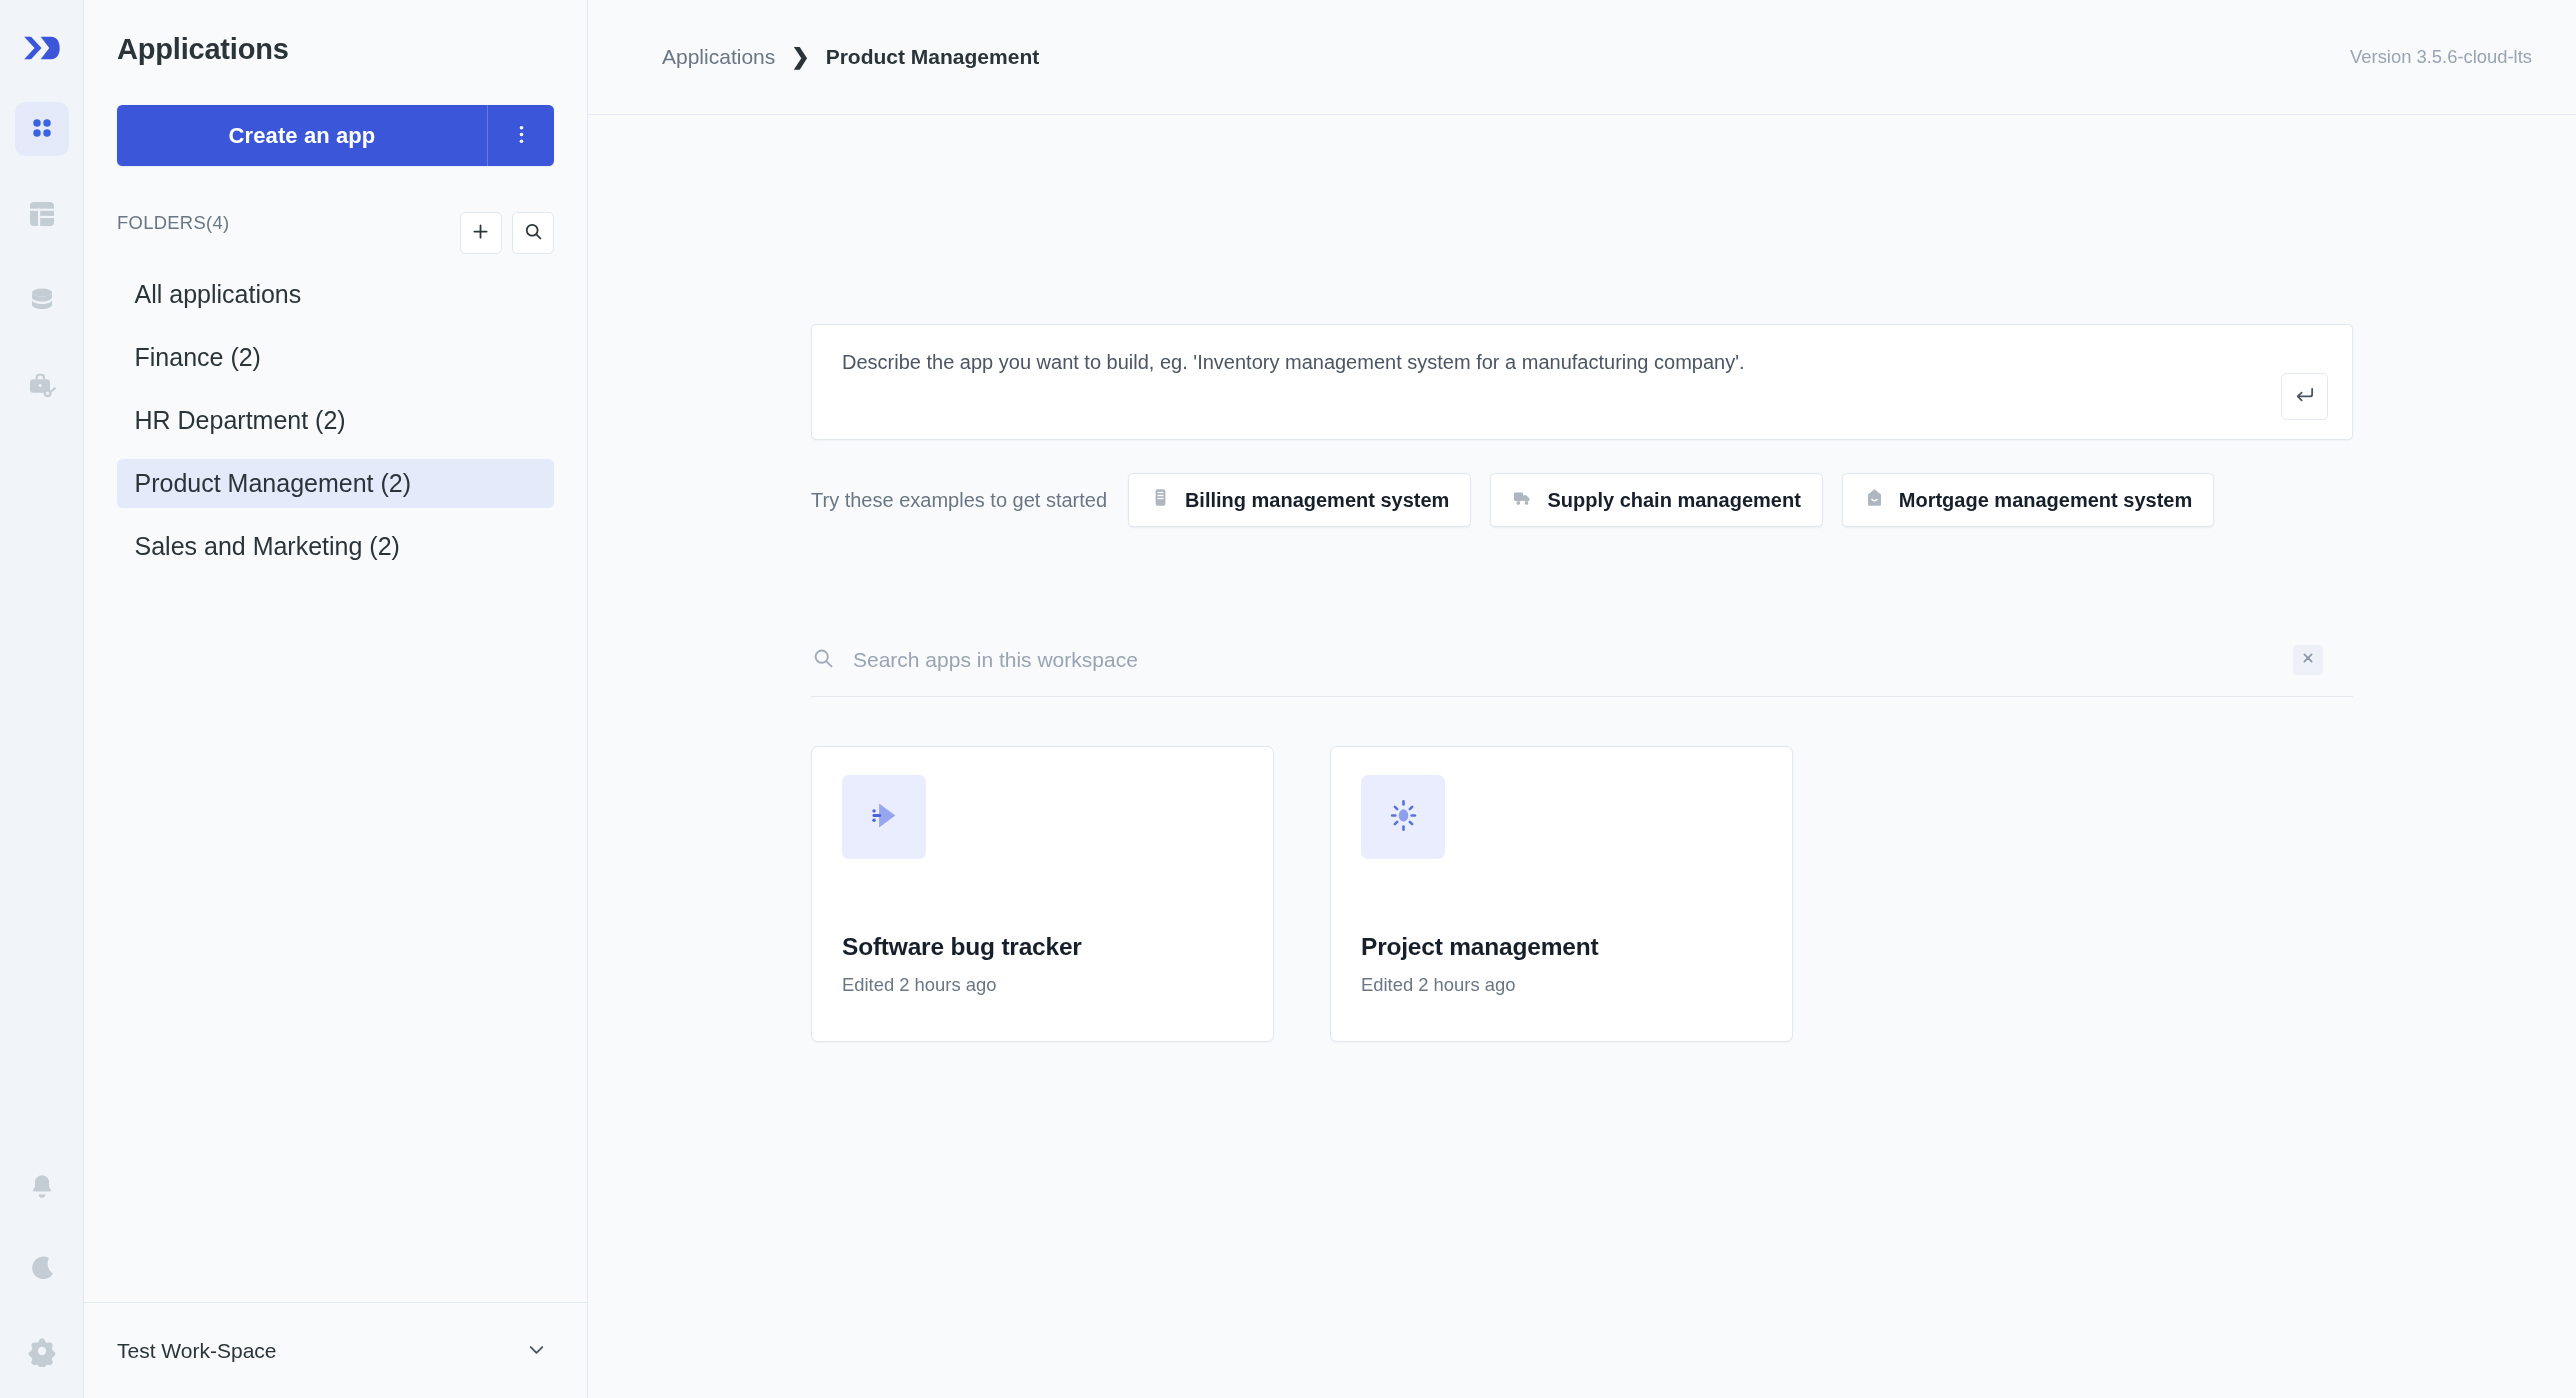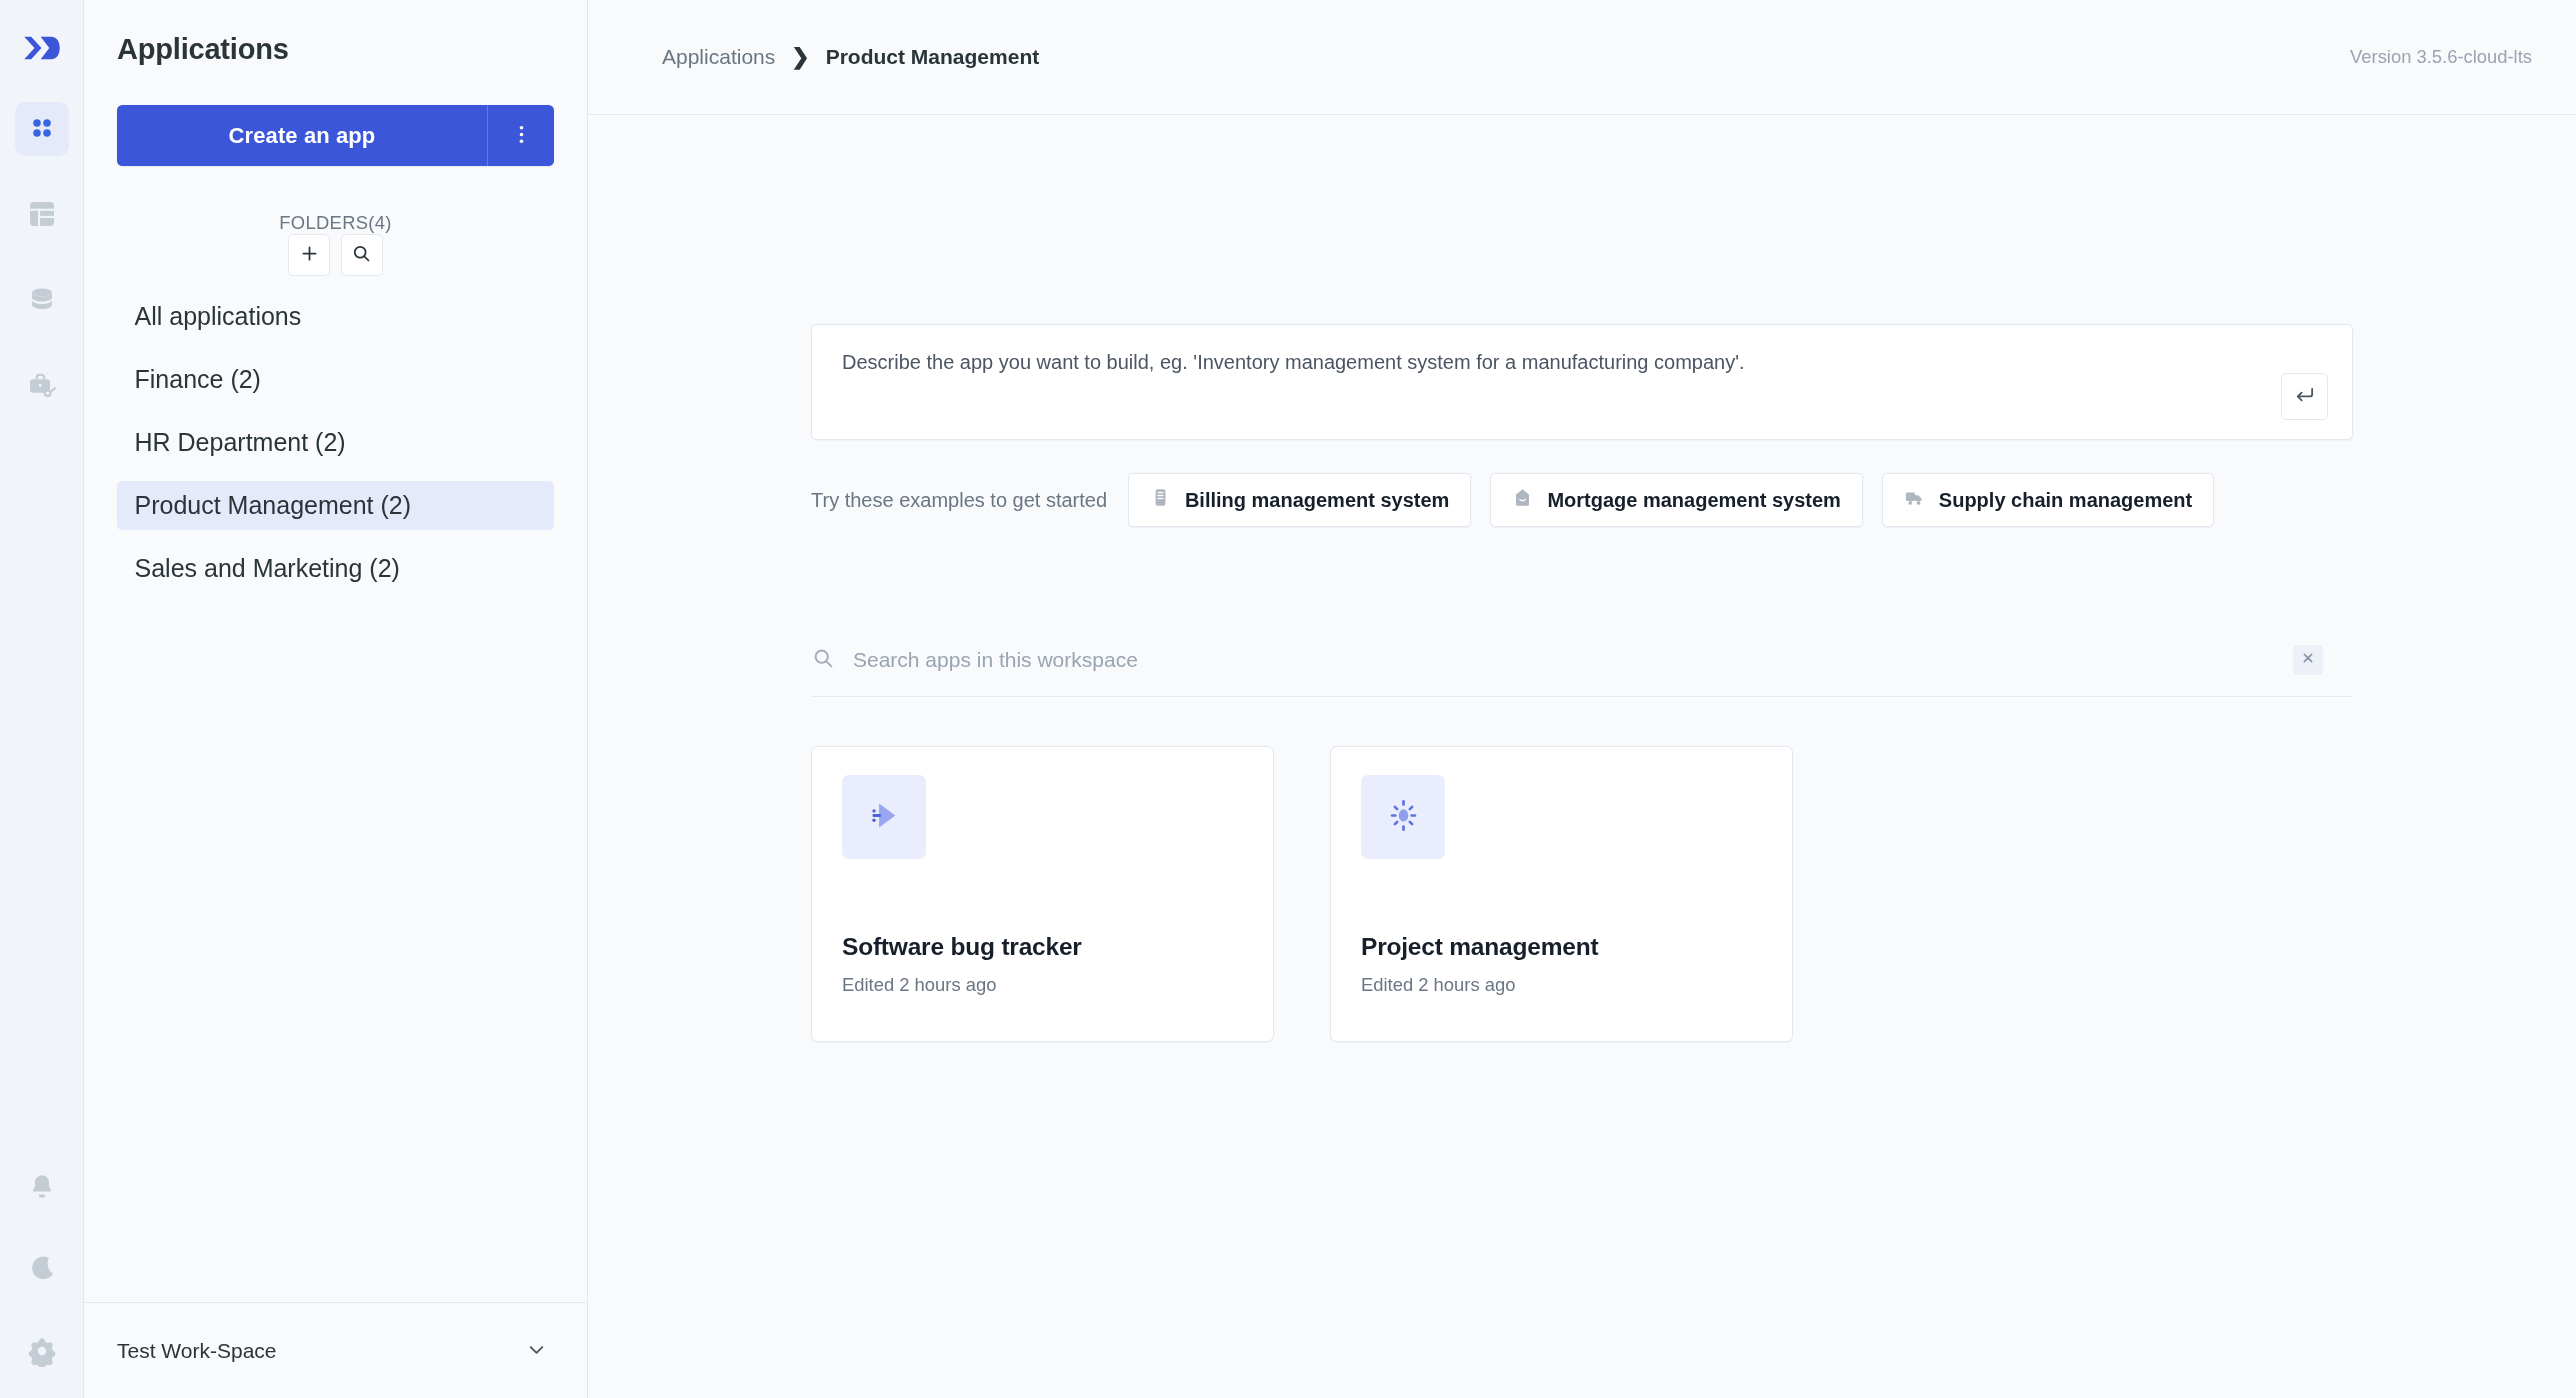--- a/index.html
+++ b/index.html
@@ -62,23 +62,22 @@
     display:flex; align-items:center; justify-content:center;
     font-size: 22px; font-weight: 700; cursor: pointer;
     letter-spacing: 0.1px;
   }
   .create-kebab {
     width: 67px; background: #3B56D9; color: #fff;
     display:flex; align-items:center; justify-content:center;
     border-left: 0.9px solid #6478E6; cursor: pointer;
   }
   .folders-head {
-    display:flex; align-items:center; justify-content:space-between;
+    display:flex; align-items:flex-start; justify-content:space-between;
     margin: 46px 33px 0 33px;
-    flex-direction: column;
   }
   .folders-label { font-size: 18.4px; color: #6B7684; font-weight: 500; letter-spacing: 0.3px;}
   .folders-actions { display:flex; gap: 10.5px; }
   .icon-sq {
     width: 42px; height: 42px; background: #fff;
     border: 0.9px solid #E2E8F0; border-radius: 5.3px;
     display:flex; align-items:center; justify-content:center;
     cursor: pointer;
   }
   .folder-list { margin-top: 16px; padding: 0 33px; }
@@ -360,37 +359,37 @@
                 <rect x="8.6" y="9" width="6.8" height="1.5" fill="#fff"></rect>
                 <rect x="8.6" y="12.4" width="6.8" height="1.5" fill="#fff"></rect>
               </svg>
             </span>
             <span>Billing management system</span>
           </div>
 
           <div class="chip">
             <span>
               <svg width="21" height="21" viewBox="0 0 24 24">
-                <path d="M12 2.6 L19.4 8.6 V20 a1.4 1.4 0 0 1-1.4 1.4 H6 A1.4 1.4 0 0 1 4.6 20 V8.6 Z" fill="#AEB6BF"></path>
-                <path d="M9 14.4 q3 2.8 6 0" fill="none" stroke="#fff" stroke-width="1.6" stroke-linecap="round"></path>
-              </svg>
-            </span>
-            <span>Mortgage management system</span>
-          </div>
-
-          <div class="chip">
-            <span>
-              <svg width="21" height="21" viewBox="0 0 24 24">
                 <rect x="2.2" y="6.4" width="10.4" height="9.6" rx="1.6" fill="#AEB6BF"></rect>
                 <path d="M12.6 9.4 h3.6 l3.6 3.4 v3.2 h-7.2 Z" fill="#AEB6BF"></path>
                 <circle cx="7.2" cy="18.2" r="2.1" fill="#AEB6BF"></circle>
                 <circle cx="16.6" cy="18.2" r="2.1" fill="#AEB6BF"></circle>
               </svg>
             </span>
             <span>Supply chain management</span>
+          </div>
+
+          <div class="chip">
+            <span>
+              <svg width="21" height="21" viewBox="0 0 24 24">
+                <path d="M12 2.6 L19.4 8.6 V20 a1.4 1.4 0 0 1-1.4 1.4 H6 A1.4 1.4 0 0 1 4.6 20 V8.6 Z" fill="#AEB6BF"></path>
+                <path d="M9 14.4 q3 2.8 6 0" fill="none" stroke="#fff" stroke-width="1.6" stroke-linecap="round"></path>
+              </svg>
+            </span>
+            <span>Mortgage management system</span>
           </div>
         </div>
 
         <div class="search-row">
           <span>
             <svg width="24.5" height="24.5" viewBox="0 0 24 24">
                 <circle cx="10.5" cy="10.5" r="6" fill="none" stroke="#A3ACB9" stroke-width="1.9"></circle>
                 <path d="M15 15 L20 20" stroke="#A3ACB9" stroke-width="1.9" stroke-linecap="round"></path>
               </svg>
           </span>

